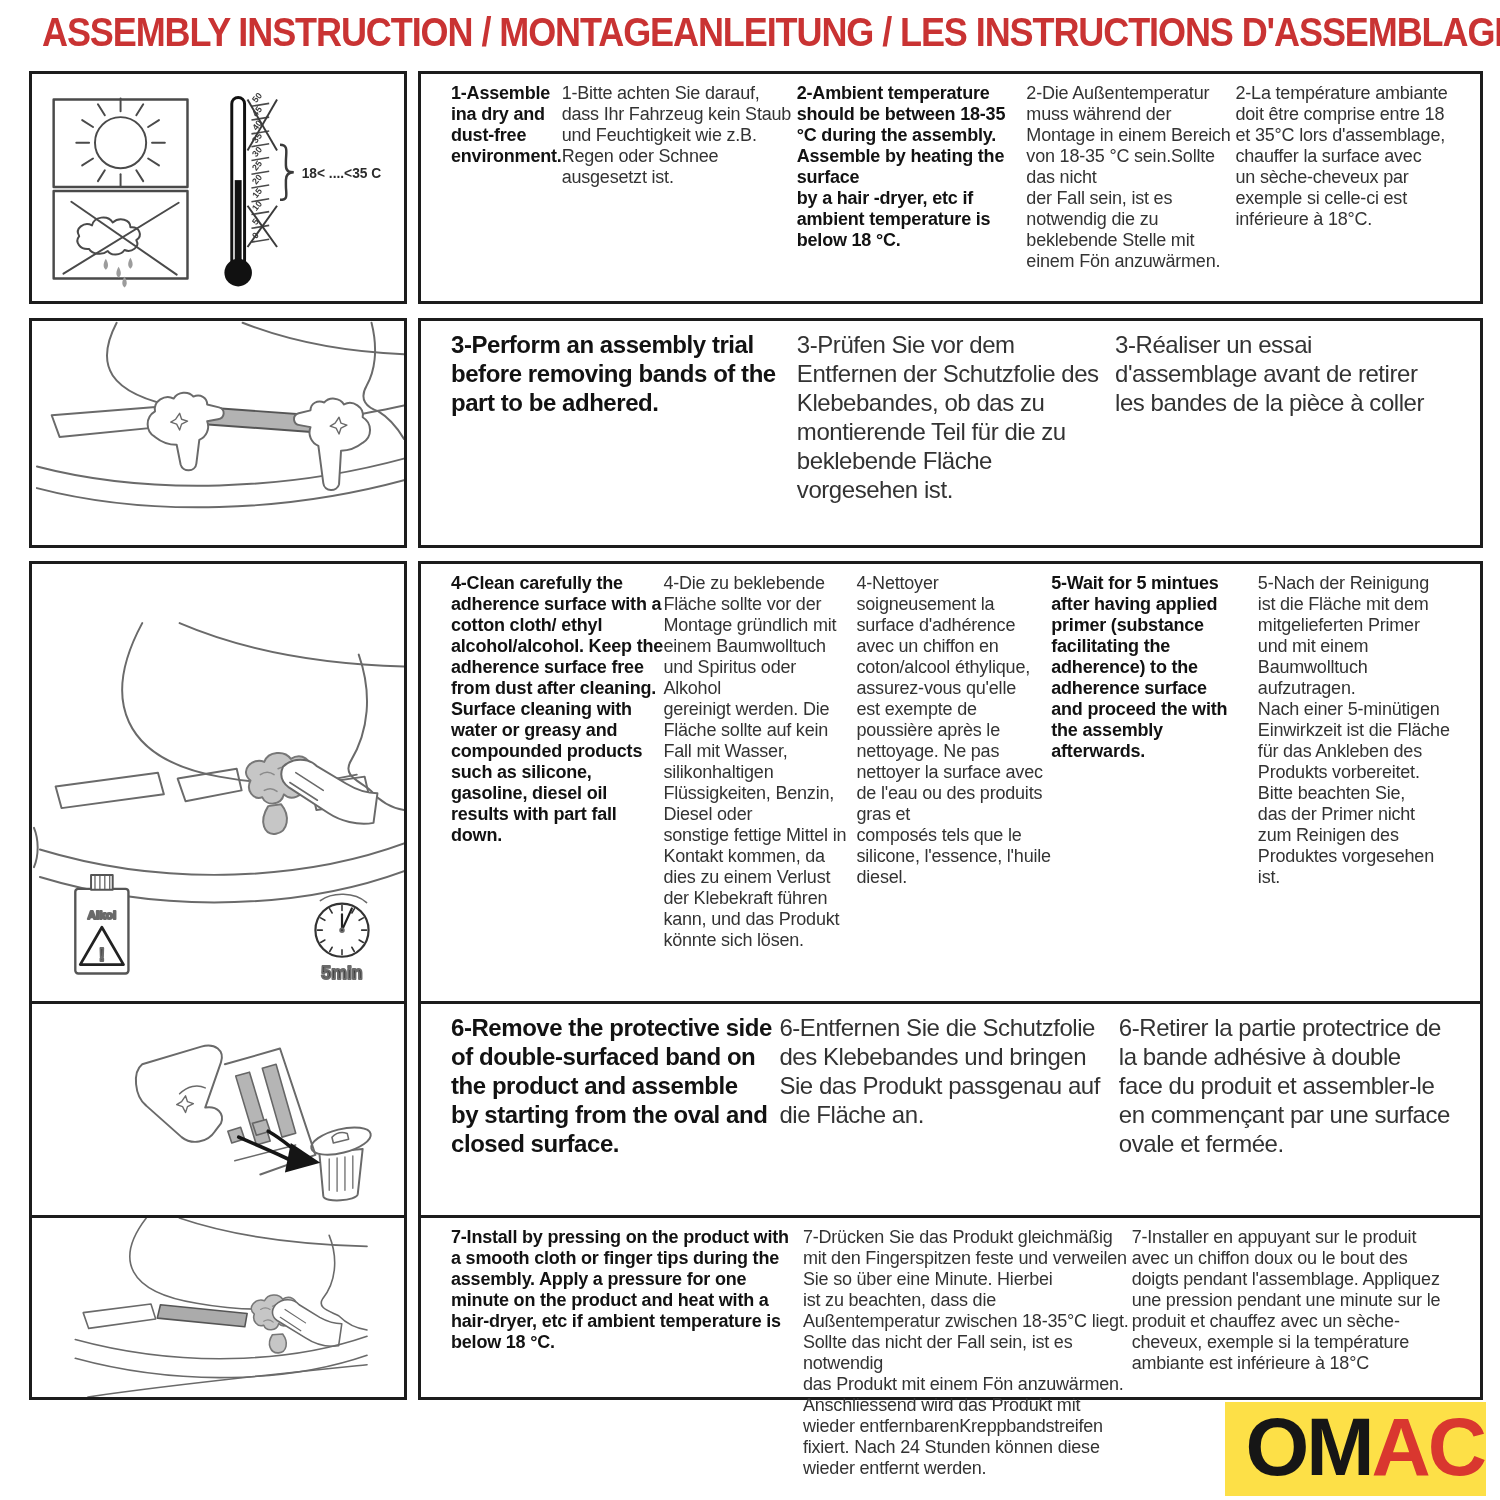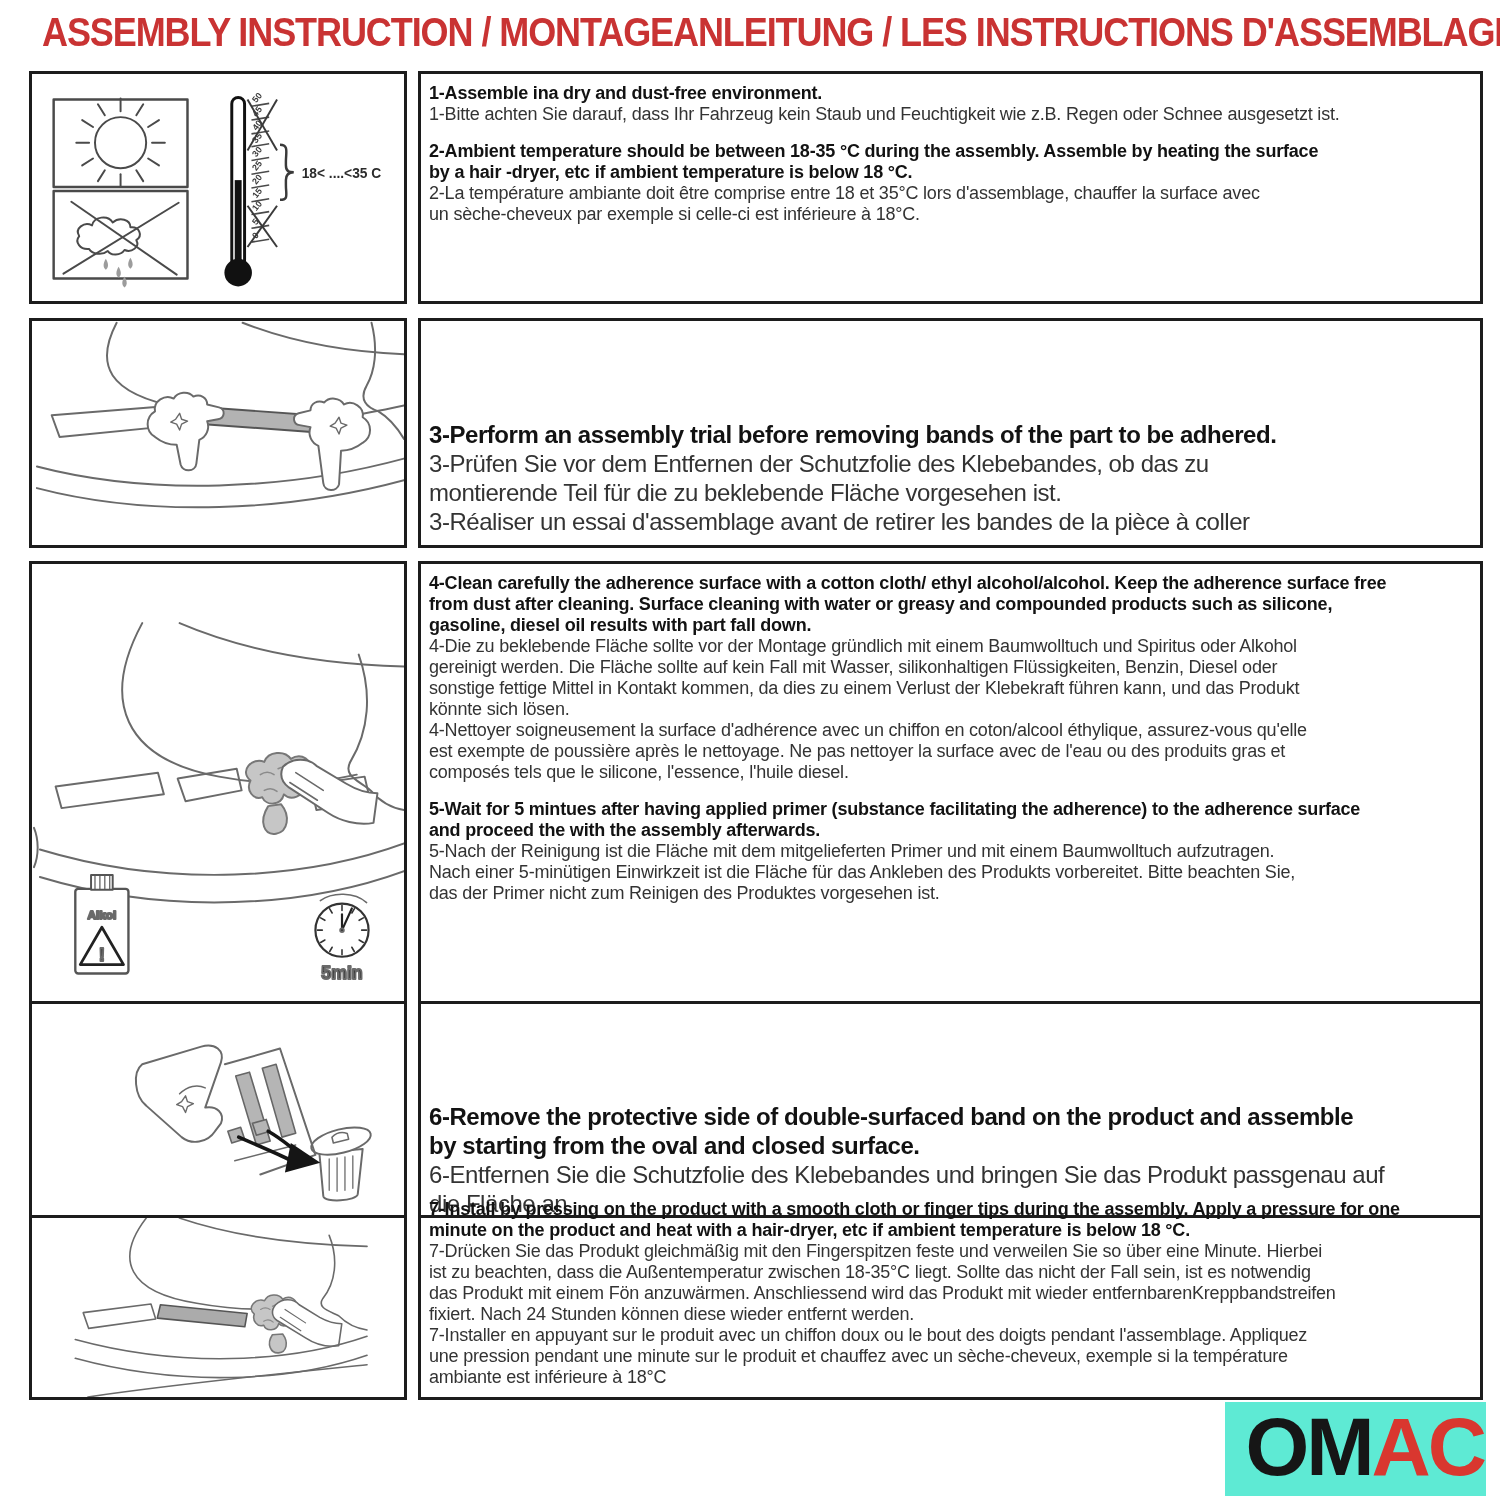--- a/index.html
+++ b/index.html
@@ -4,35 +4,35 @@
 <style>
   html,body{margin:0;padding:0;background:#fff;}
   body{width:1500px;height:1500px;position:relative;overflow:hidden;
        font-family:"Liberation Sans",sans-serif;}
   .page{position:absolute;inset:0;background:#fff;}
   .title{position:absolute;left:42px;top:10px;white-space:nowrap;
          font-weight:bold;font-size:40px;letter-spacing:-1.2px;color:#c93333;
          transform:scaleX(.9);transform-origin:left top;}
   .box{position:absolute;border:3px solid #1c1c1c;background:#fff;box-sizing:border-box;}
   .imgbox{left:29px;width:378px;}
-  .txtbox{left:418px;width:1065px;display:flex;flex-direction:column;
-          justify-content:flex-start;padding:9px 8px;}
+  .txtbox{left:418px;width:1065px;display:flex;flex-direction:row;
+          justify-content:flex-start;padding:9px 30px;}
   .r1{top:71px;height:233px}
   .r2{top:318px;height:230px}
   .r3{top:561px;height:508px}
   .r4{top:1001px;height:287px}
   .r5{top:1215px;height:185px}
   .txtbox.center{justify-content:flex-end;}
   .t{margin:0;font-size:18px;line-height:21px;letter-spacing:-0.2px;color:#333;
      white-space:pre-line;}
   .t.b{font-weight:bold;color:#121212;}
   .big .t{font-size:24px;line-height:29px;letter-spacing:-0.45px;}
   .sp{height:16px;flex:0 0 auto;}
   .art{position:absolute;inset:0;width:100%;height:100%;}
-  .logo{position:absolute;top:1402px;right:14px;z-index:5;background:#5eead4;
+  .logo{position:absolute;top:1402px;right:14px;z-index:5;background:#fde047;
         padding:4px 2px 8px 20px;font-weight:bold;font-size:82px;line-height:1;
         letter-spacing:-3px;white-space:nowrap;}
   .logo .blk{color:#161616}
   .logo .red{color:#d9372f}
 </style>
 </head>
 <body>
 
 <div class="page">
 
@@ -109,20 +109,22 @@
       </g>
     </svg>
   </div>
 
   <div class="box txtbox r1">
     <p class="t b">1-Assemble ina dry and dust-free environment.</p>
     <p class="t">1-Bitte achten Sie darauf, dass Ihr Fahrzeug kein Staub und Feuchtigkeit wie z.B. Regen oder Schnee ausgesetzt ist.</p>
     <div class="sp"></div>
     <p class="t b">2-Ambient temperature should be between 18-35 °C  during the assembly. Assemble by heating the surface
 by a hair -dryer, etc if ambient temperature is below 18 °C.</p>
+    <p class="t">2-Die Außentemperatur muss während der Montage in einem Bereich von 18-35 °C  sein.Sollte das nicht
+der Fall sein, ist es notwendig die zu beklebende Stelle mit einem Fön anzuwärmen.</p>
     <p class="t">2-La température ambiante doit être comprise entre 18 et 35°C lors d'assemblage, chauffer la surface avec
 un sèche-cheveux par exemple si celle-ci est inférieure à 18°C.</p>
   </div>
 
   <div class="box imgbox r2">
     <svg class="art" viewBox="0 0 378 224">
       <g fill="none" stroke="#6a6a6a" stroke-width="2" stroke-linecap="round" stroke-linejoin="round">
         <path d="M86,0 C64,42 76,72 150,86 C192,94 226,97 252,98"></path>
         <path d="M252,98 C300,100 332,94 378,84"></path>
         <path d="M214,0 C270,22 330,30 378,32"></path>

